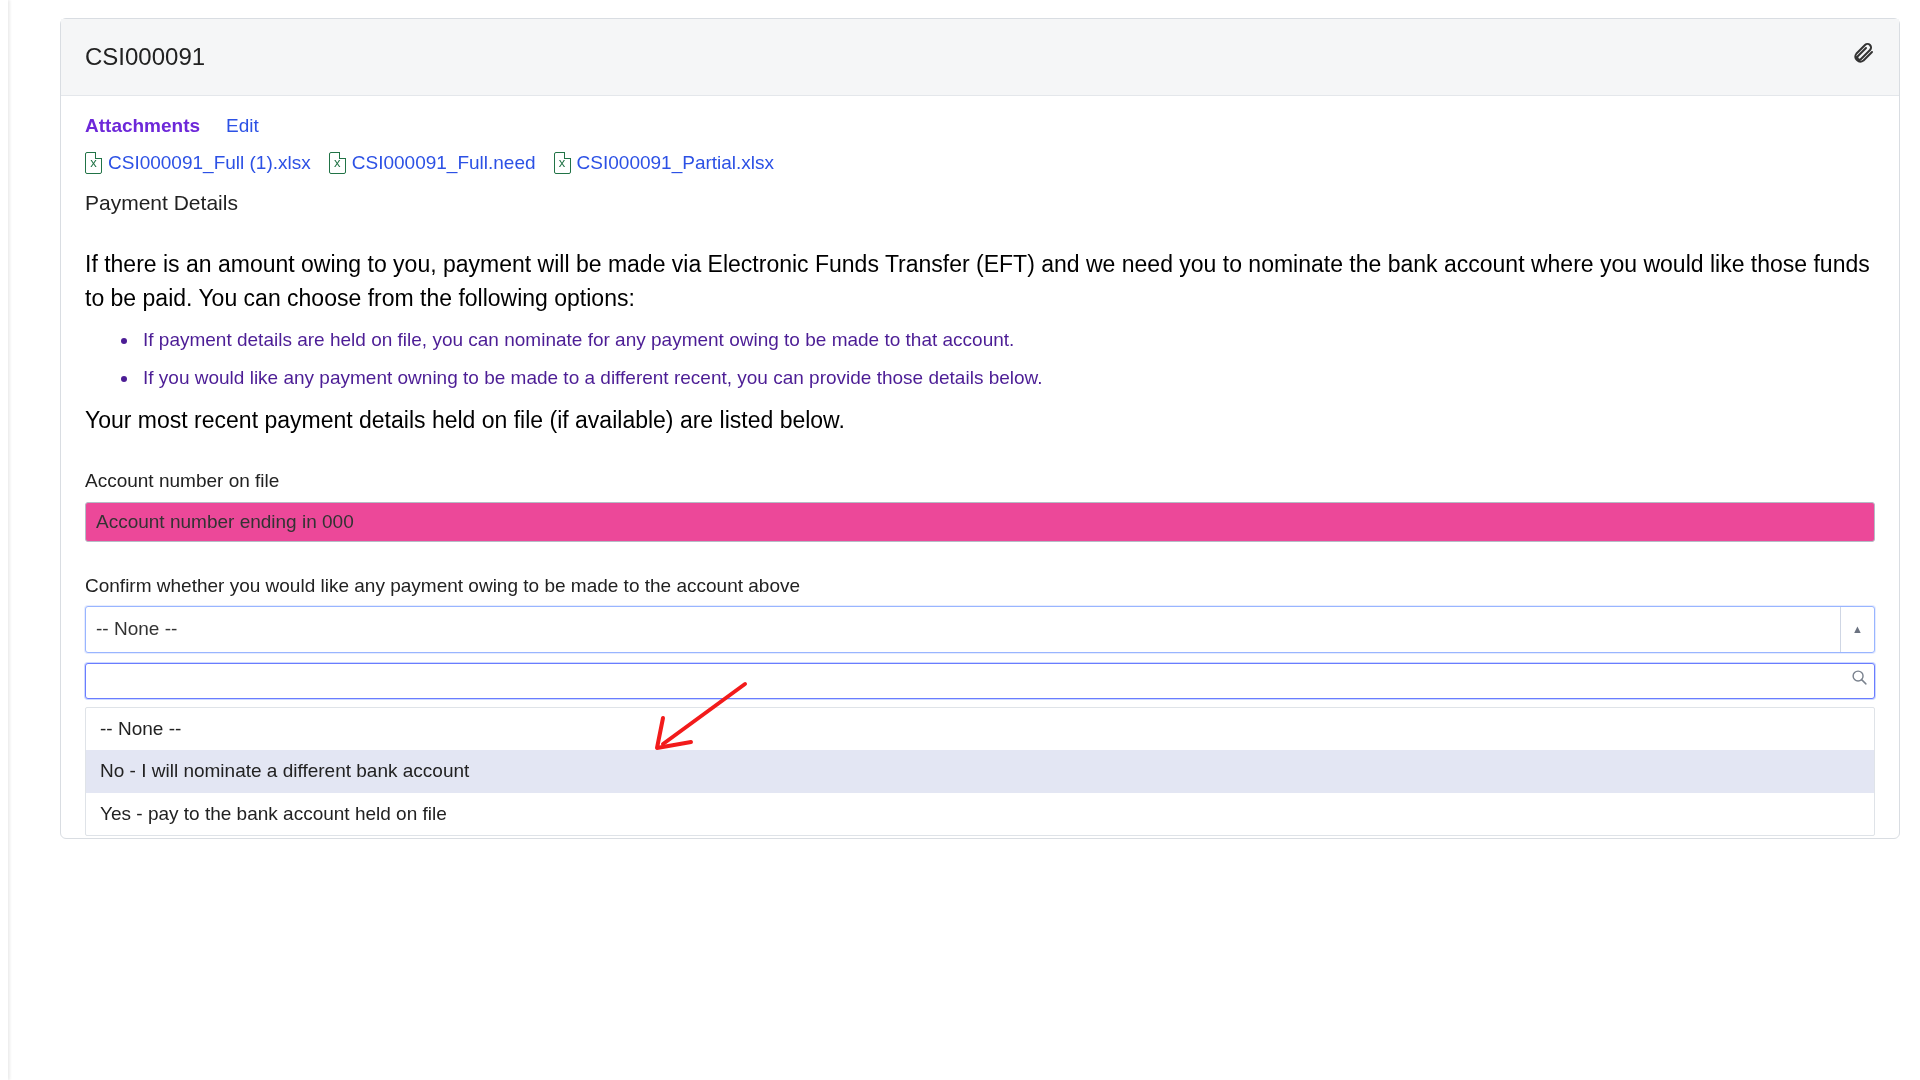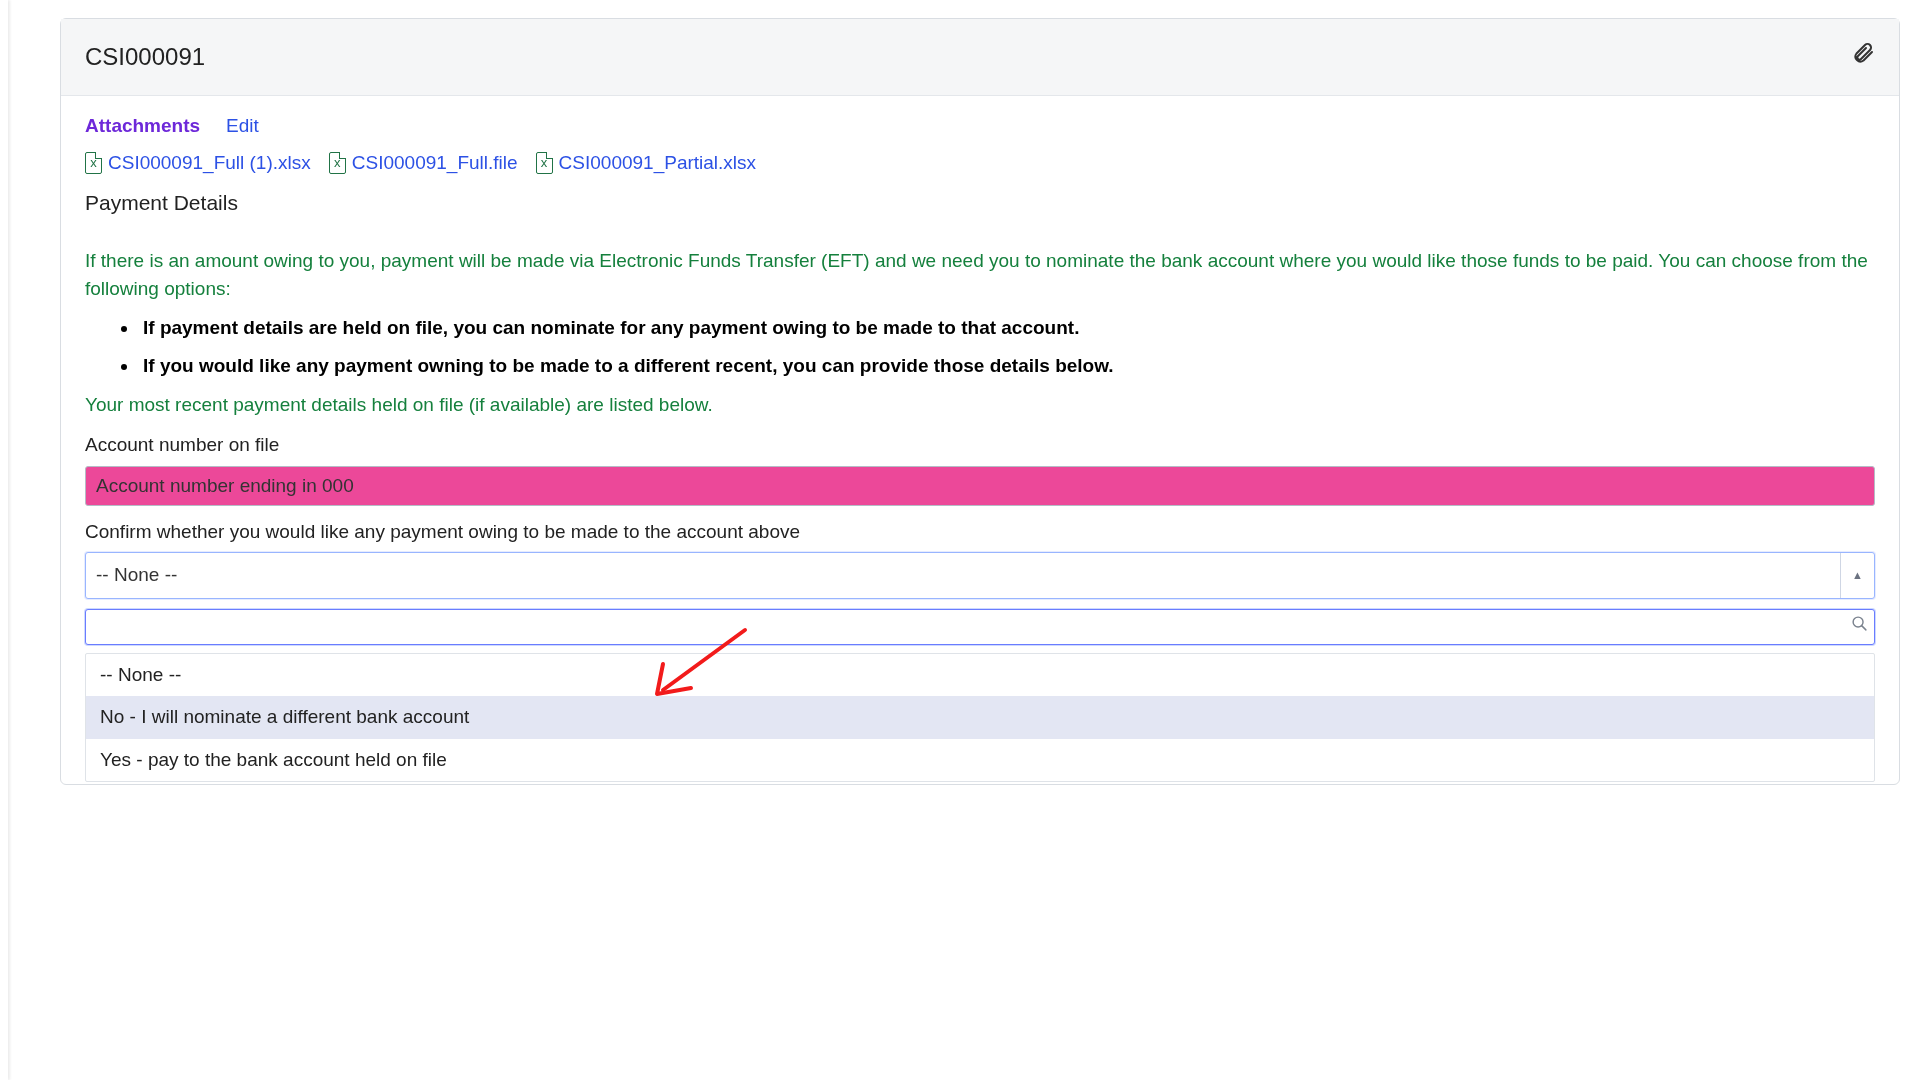--- a/index.html
+++ b/index.html
@@ -97,39 +97,38 @@
     background:#fff;
     border-left:1.3px solid #217346;
     border-bottom:1.3px solid #217346;
   }
   .section-heading {
     font-size: 21px;
     font-weight: 400;
     margin: 6px 0 28px 0;
   }
   .para {
-    font-size: 19px;
-    color: #15803d;
+    font-size: 23px;
+    color: #000000;
     margin-bottom: 10px;
   }
   ul.bullets {
     margin: 4px 0 8px 54px;
   }
   ul.bullets li {
     font-size: 19px;
-    color: #000000;
+    color: #4c1d95;
     margin-bottom: 10px;
     list-style: disc;
     padding-left: 4px;
-    font-weight: bold;
   }
   .field-label {
     font-size: 19px;
     color: #222;
-    margin-top: 12px;
+    margin-top: 30px;
     margin-bottom: 6px;
   }
   .readonly-input {
     width: 100%;
     border: 1px solid #b5bcc6;
     border-radius: 3px;
     padding: 8px 10px;
     font-size: 19px;
     background: #ec4899;
     color: #333;
@@ -232,21 +231,21 @@
         <span class="edit-link">Edit</span>
       </div>
 
       <div class="attachment-files">
         <span class="file-link">
           <span class="file-icon">x</span>
           <span>CSI000091_Full (1).xlsx</span>
         </span>
         <span class="file-link">
           <span class="file-icon">x</span>
-          <span>CSI000091_Full.file</span>
+          <span>CSI000091_Full.need</span>
         </span>
         <span class="file-link">
           <span class="file-icon">x</span>
           <span>CSI000091_Partial.xlsx</span>
         </span>
       </div>
 
       <div class="section-heading">Payment Details</div>
 
       <p class="para">If there is an amount owing to you, payment will be made via Electronic Funds Transfer (EFT) and we need you to nominate the bank account where you would like those funds to be paid. You can choose from the following options:</p>

